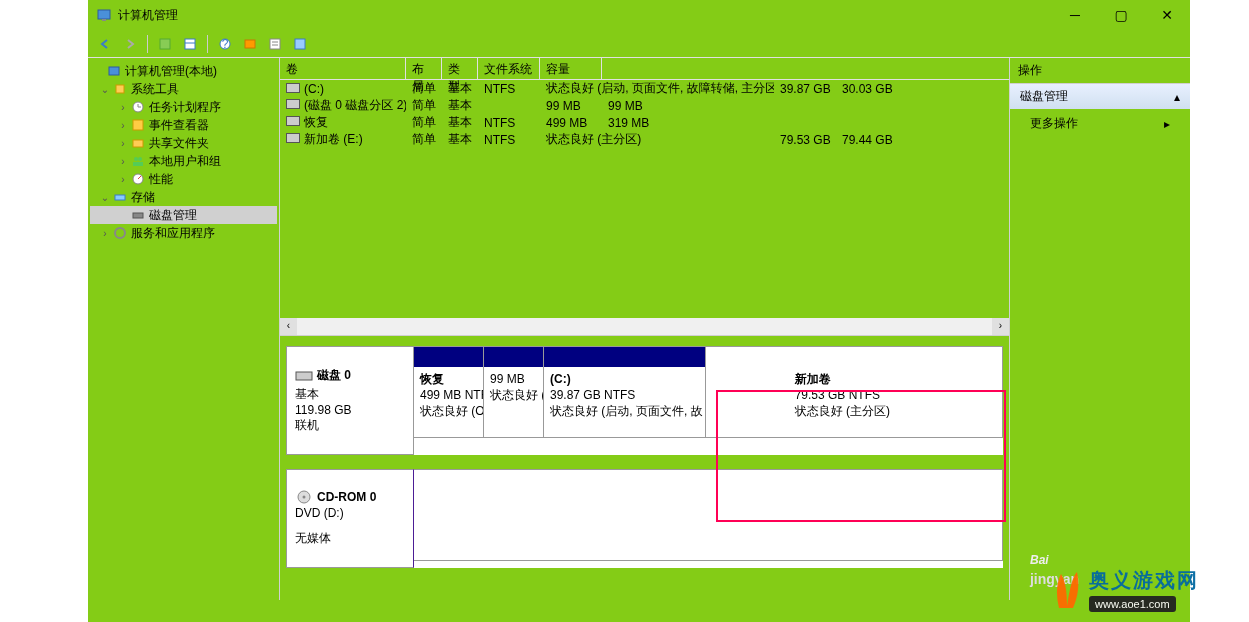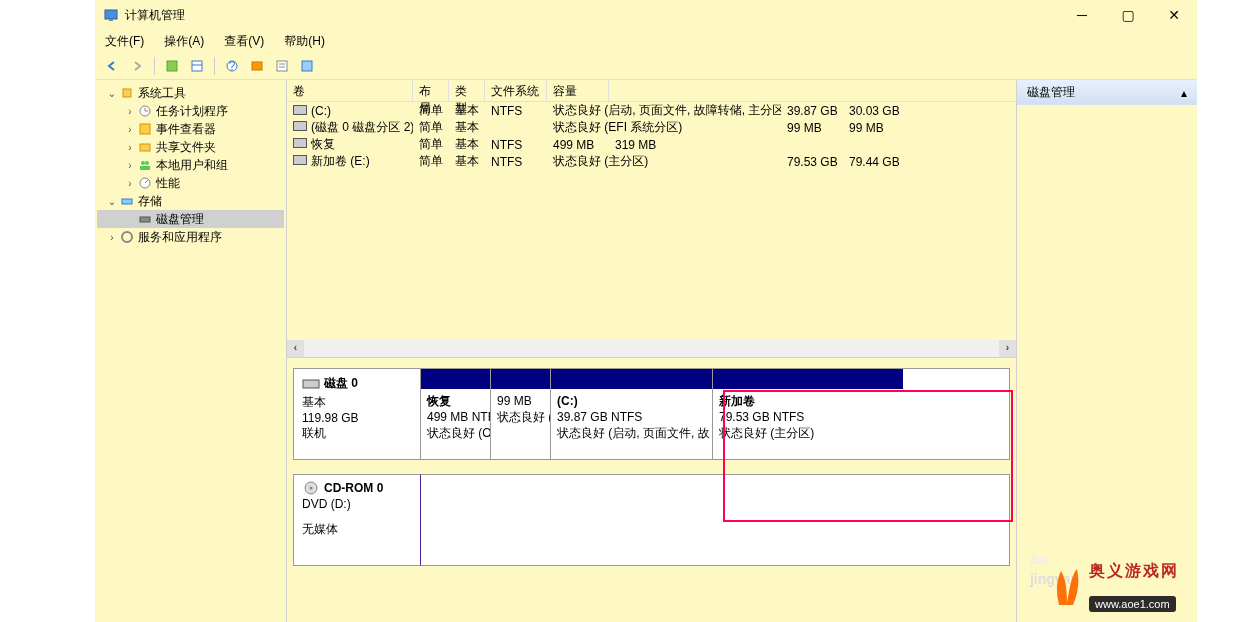--- a/index.html
+++ b/index.html
@@ -1,18 +1,18 @@
 <!DOCTYPE html>
 <html><head>
 <meta charset="utf-8">
 <style>
 * { margin: 0; padding: 0; box-sizing: border-box; font-family: "Microsoft YaHei", "Segoe UI", sans-serif; font-size: 12px; }
 body { background: #fff; width: 1249px; height: 622px; position: relative; overflow: hidden; }
 
-.window { position: absolute; left: 95px; top: 0; width: 1102px; height: 622px; background: #fef9c3; }
+.window { position: absolute; left: 88px; top: 0; width: 1102px; height: 622px; background: #84cc16; }
 
 .titlebar { height: 30px; display: flex; align-items: center; padding-left: 8px; }
 .titlebar .icon { width: 16px; height: 16px; margin-right: 6px; }
 .titlebar .title { flex: 1; }
 .titlebar .btns { display: flex; }
 .titlebar .btns div { width: 46px; height: 30px; display: flex; align-items: center; justify-content: center; font-size: 14px; }
 
 .menubar { height: 22px; display: flex; align-items: center; padding-left: 6px; gap: 12px; }
 .menubar span { padding: 2px 4px; cursor: default; }
 
@@ -37,38 +37,38 @@
 .list-row { display: flex; height: 17px; align-items: center; }
 .list-row div { padding: 0 6px; white-space: nowrap; overflow: hidden; }
 .vol-icon { width: 14px; height: 10px; background: #555; display: inline-block; margin-right: 4px; position: relative; }
 .vol-icon::after { content: ''; position: absolute; left: 1px; right: 1px; top: 1px; bottom: 1px; background: #ccc; }
 .hscroll { height: 17px; background: #f0f0f0; display: flex; }
 .hscroll .arrow { width: 17px; background: #e0e0e0; text-align: center; line-height: 15px; font-size: 10px; }
 .hscroll .track { flex: 1; background: #f0f0f0; }
 
 .diskview { flex: 1; overflow: auto; padding: 0; }
 .disk-section { display: flex; margin: 10px 6px 0 6px; background: #fff; }
-.disk-info { width: 128px; border: 1px solid #999; padding: 6px 8px; }
+.disk-info { width: 128px; border: 1px solid #999; padding: 20px 8px; }
 .disk-info .dicon { display: flex; align-items: center; gap: 4px; font-weight: bold; margin-bottom: 2px; }
 .disk-partitions { flex: 1; display: flex; border: 1px solid #999; border-left: none; }
 .partition { border-right: 1px solid #999; display: flex; flex-direction: column; overflow: hidden; }
 .partition:last-child { border-right: none; }
 .partition .pbar { height: 20px; background: #000080; }
 .partition .pinfo { padding: 4px 6px; flex: 1; line-height: 16px; white-space: nowrap; overflow: hidden; }
 .partition .pname { font-weight: bold; }
 .highlight-box { position: absolute; border: 2px solid #ff0055; pointer-events: none; }
 
 .actions { width: 180px; padding: 0; }
 .actions-header { border-bottom: 1px solid #d0d0d0; padding: 4px 8px; }
 .actions-section { background: linear-gradient(#e8f0ff, #d0e0f0); padding: 4px 10px; display: flex; justify-content: space-between; align-items: center; }
 .actions-item { padding: 6px 20px; display: flex; align-items: center; justify-content: space-between; cursor: default; }
 
 .watermark { position: absolute; right: 0; bottom: 10px; width: 200px; pointer-events: none; opacity: 0.95; }
-.logo-text { font-size: 16px; font-weight: bold; color: #b91c1c; letter-spacing: 2px; }
-.logo-url { background: #222; color: #fff; padding: 2px 6px; font-size: 11px; border-radius: 3px; display: inline-block; margin-top: 14px; }
+.logo-text { font-size: 20px; font-weight: bold; color: #0369a1; letter-spacing: 2px; }
+.logo-url { background: #222; color: #fff; padding: 2px 6px; font-size: 11px; border-radius: 3px; display: inline-block; margin-top: 2px; }
 .baidu-wm { position: absolute; right: 170px; bottom: 35px; color: #eee; font-size: 28px; font-weight: bold; font-style: italic; pointer-events: none; }
 </style>
 </head>
 <body>
 
 <div class="window">
 
   <div class="titlebar">
     <span class="icon">
       <svg width="16" height="16" viewBox="0 0 16 16">
@@ -77,26 +77,20 @@
         </svg>
     </span>
     <span class="title">计算机管理</span>
     <div class="btns">
       <div>─</div>
       <div>▢</div>
       <div>✕</div>
     </div>
   </div>
 
-  <div class="menubar">
-    <span>文件(F)</span>
-    <span>操作(A)</span>
-    <span>查看(V)</span>
-    <span>帮助(H)</span>
-  </div>
 
   <div class="toolbar">
     <div class="tbtn">
         <svg width="14" height="14">
           <path d="M9 3 L4 7 L9 11" fill="none" stroke="#3a7bc8" stroke-width="2"></path>
         </svg>
       </div>
     <div class="tbtn">
         <svg width="14" height="14">
           <path d="M5 3 L10 7 L5 11" fill="none" stroke="#aaa" stroke-width="2"></path>
@@ -135,20 +129,29 @@
       </div>
     <div class="tbtn">
         <svg width="14" height="14">
           <rect x="2" y="2" width="10" height="10" fill="#9cf" stroke="#3a7bc8"></rect>
         </svg>
       </div>
   </div>
 
   <div class="body">
     <div class="tree">
+      <div class="tree-item">
+          <span class="arrow"></span>
+          <span class="ticon">
+            <svg width="14" height="14">
+              <rect x="2" y="3" width="10" height="8" fill="#4a90d9" stroke="#2c5aa0"></rect>
+            </svg>
+          </span>
+          <span>计算机管理(本地)</span>
+        </div>
       <div class="tree-item" style="padding-left:8px">
           <span class="arrow">⌄</span>
           <span class="ticon">
             <svg width="14" height="14">
               <rect x="3" y="3" width="8" height="8" fill="#fc5" stroke="#c90"></rect>
             </svg>
           </span>
           <span>系统工具</span>
         </div>
       <div class="tree-item" style="padding-left:26px">
@@ -246,21 +249,20 @@
               <div style="width:62px">NTFS</div>
               <div style="width:234px">状态良好 (启动, 页面文件, 故障转储, 主分区)</div>
               <div style="width:62px">39.87 GB</div>
               <div style="flex:1">30.03 GB</div>
             </div>
             <div class="list-row">
               <div style="width:126px"><span class="vol-icon"></span>(磁盘 0 磁盘分区 2)</div>
               <div style="width:36px">简单</div>
               <div style="width:36px">基本</div>
               <div style="width:62px"></div>
-              <div style="width:234px">状态良好 (EFI 系统分区)</div>
               <div style="width:62px">99 MB</div>
               <div style="flex:1">99 MB</div>
             </div>
             <div class="list-row">
               <div style="width:126px"><span class="vol-icon"></span>恢复</div>
               <div style="width:36px">简单</div>
               <div style="width:36px">基本</div>
               <div style="width:62px">NTFS</div>
               <div style="width:62px">499 MB</div>
               <div style="flex:1">319 MB</div>
@@ -313,21 +315,21 @@
                 </div>
               </div>
               <div class="partition" style="width: 162px;">
                 <div class="pbar"></div>
                 <div class="pinfo">
                   <div class="pname">(C:)</div>
                   <div>39.87 GB NTFS</div>
                   <div>状态良好 (启动, 页面文件, 故</div>
                 </div>
               </div>
-              <div class="partition" style="width: 190px;">
+              <div class="partition" style="width: 190px; align-items: flex-end;">
                 <div class="pbar"></div>
                 <div class="pinfo">
                   <div class="pname">新加卷</div>
                   <div>79.53 GB NTFS</div>
                   <div>状态良好 (主分区)</div>
                 </div>
               </div>
             </div>
         </div>
 
@@ -343,23 +345,28 @@
             <div>DVD (D:)</div>
             <div style="height:10px"></div>
             <div>无媒体</div>
           </div>
           <div style="flex:1;border:1px solid #999;border-left:none;height:92px"></div>
         </div>
       </div>
     </div>
 
     <div class="actions">
+      <div class="actions-header">操作</div>
       <div class="actions-section">
           <span>磁盘管理</span>
           <span>▴</span>
+        </div>
+      <div class="actions-item">
+          <span>更多操作</span>
+          <span>▸</span>
         </div>
     </div>
   </div>
 
   <div class="highlight-box" style="left:628px; top:390px; width:290px; height:132px"></div>
 </div>
 
 <div class="baidu-wm">
   <span>Bai</span><span style="color:#ddd;font-size:14px;display:block;font-style:normal">jingyan</span>
 </div>

